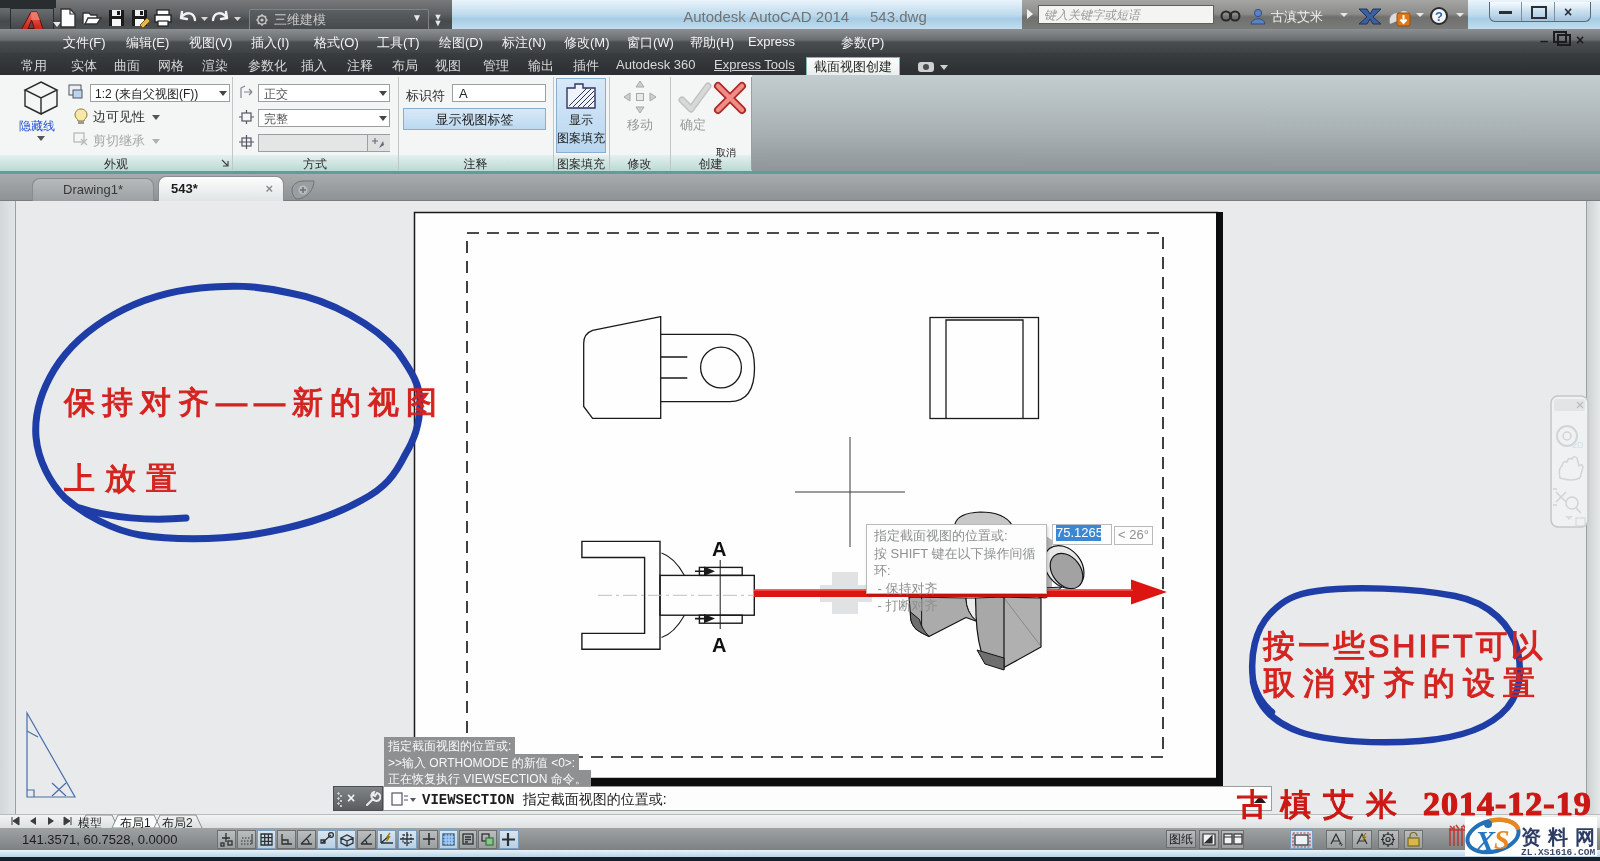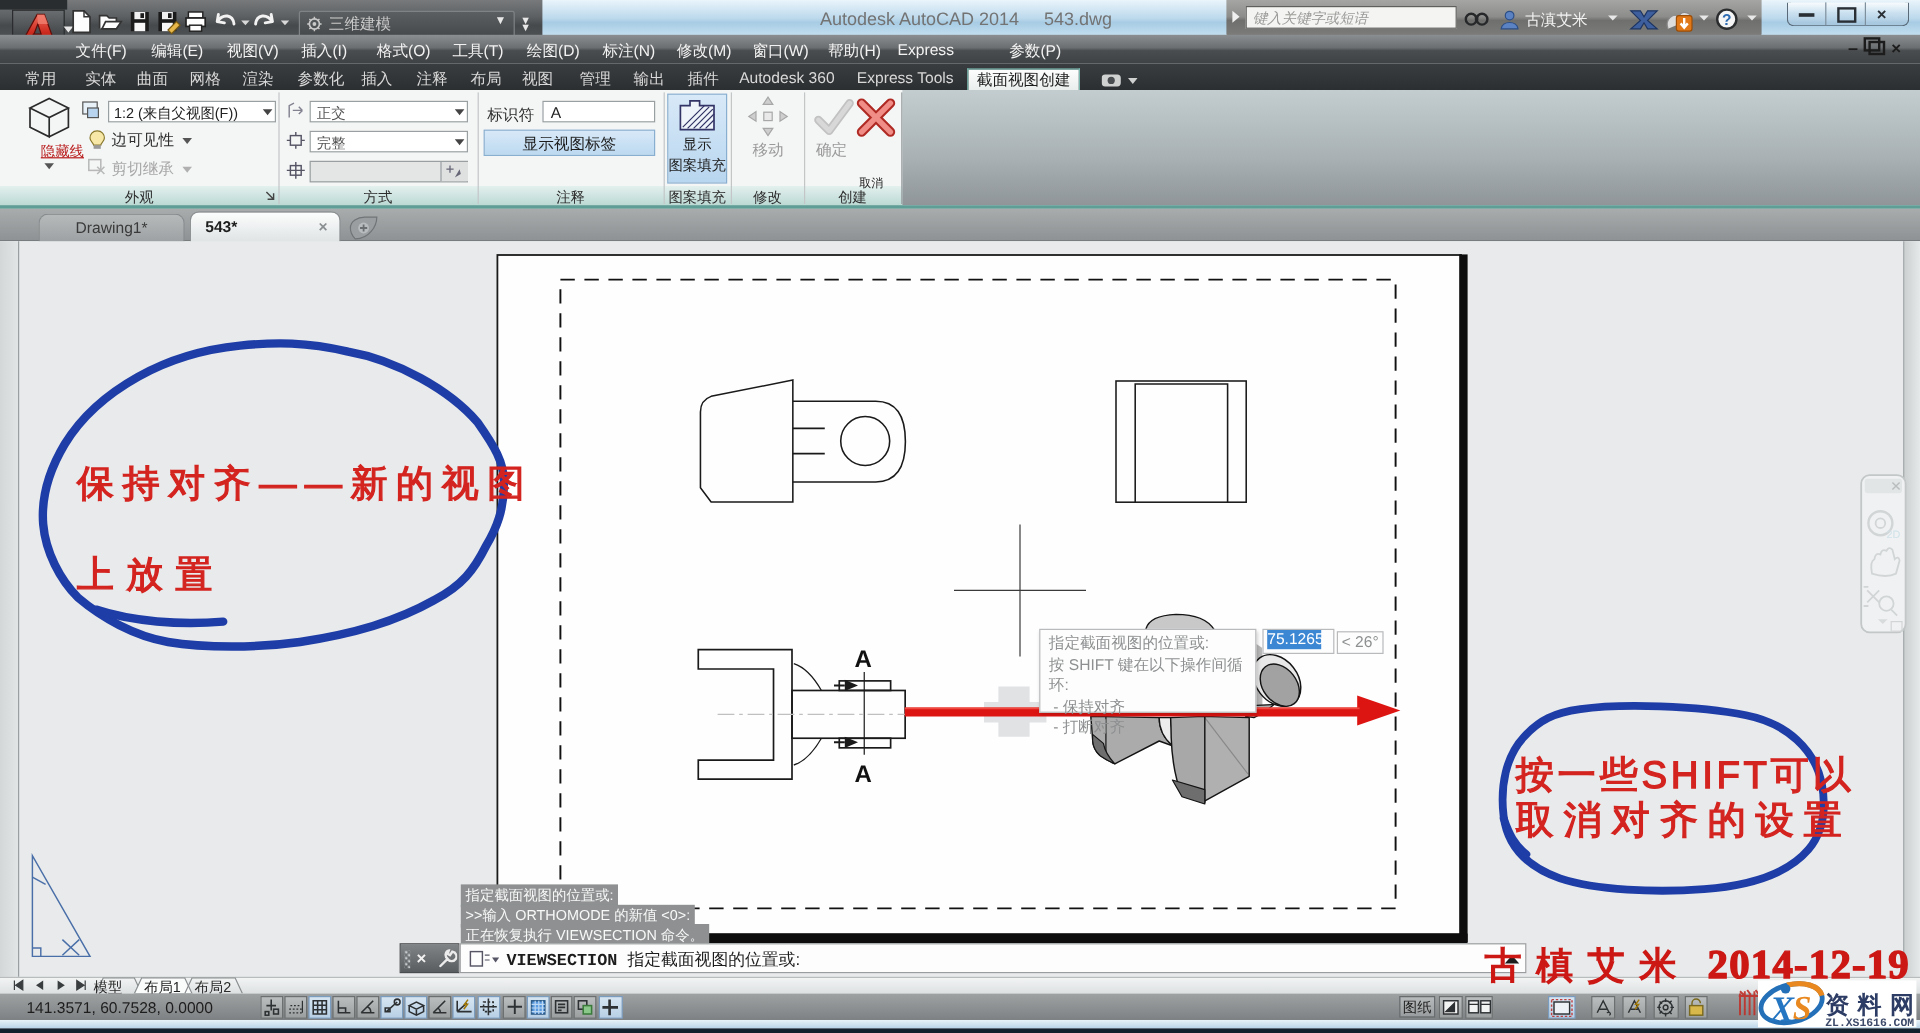--- a/index.html
+++ b/index.html
@@ -145,21 +145,21 @@
   <span class="abs" style="left:202px;top:4px;">渲染</span>
   <span class="abs" style="left:248px;top:4px;">参数化</span>
   <span class="abs" style="left:301px;top:4px;">插入</span>
   <span class="abs" style="left:347px;top:4px;">注释</span>
   <span class="abs" style="left:392px;top:4px;">布局</span>
   <span class="abs" style="left:435px;top:4px;">视图</span>
   <span class="abs" style="left:483px;top:4px;">管理</span>
   <span class="abs" style="left:528px;top:4px;">输出</span>
   <span class="abs" style="left:573px;top:4px;">插件</span>
   <span class="abs" style="left:616px;top:4px;">Autodesk 360</span>
-  <span class="abs" style="left:714px;top:4px;">Express Tools</span>
+  <span class="abs" style="left:714px;top:4px;text-decoration:underline;">Express Tools</span>
 </div>
 <div class="abs" style="left:806px;top:57px;width:92px;height:18px;background:linear-gradient(#fdfdfd,#e8eeec);border:1px solid #7ab8b0;border-bottom:none;color:#1d1d1d;font-size:13px;text-align:center;line-height:18px;">截面视图创建</div>
 <svg class="abs" style="left:918px;top:61px" width="30" height="12" viewBox="0 0 30 12">
       <rect x="0" y="1" width="16" height="10" rx="3" fill="#cfd1d1"></rect>
       <circle cx="8" cy="6" r="3" fill="#4a4d4f"></circle>
       <path d="M22 4 l8 0 l-4 5 z" fill="#cfd1d1"></path>
     </svg>
 
 <div class="abs" style="left:0;top:75px;width:1600px;height:96px;background:linear-gradient(#c3cdd0,#a8b0b3 60%,#8f9598);"></div>
 <div class="abs" style="left:0;top:75px;width:752px;height:80px;background:#f4f5f5;"></div>
@@ -179,21 +179,21 @@
 <div class="abs" style="left:553px;top:156px;width:56px;text-align:center;font-size:12px;color:#2d2d2d;">图案填充</div>
 <div class="abs" style="left:609px;top:156px;width:61px;text-align:center;font-size:12px;color:#2d2d2d;">修改</div>
 <div class="abs" style="left:670px;top:156px;width:81px;text-align:center;font-size:12px;color:#2d2d2d;">创建</div>
 <svg class="abs" style="left:221px;top:159px" width="9" height="9" viewBox="0 0 9 9">
       <path d="M1 1 L7 7 M7 2 L7 7 L2 7" stroke="#444" fill="none" stroke-width="1.2"></path>
     </svg>
 
 <svg class="abs" style="left:23px;top:80px" width="36" height="36" viewBox="0 0 36 36">
   <path d="M18 2 L34 10 L18 18 L2 10 Z M2 10 L2 26 L18 34 L18 18 M34 10 L34 26 L18 34" fill="none" stroke="#2b2b2b" stroke-width="1.4"></path>
 </svg>
-<div class="abs" style="left:34px;top:118px;font-size:12px;color:#b91c1c;text-decoration:underline;">隐藏线</div>
+<div class="abs" style="left:19px;top:118px;font-size:12px;color:#1d4ed8;">隐藏线</div>
 <div class="abs" style="left:37px;top:136px;width:0;height:0;border-left:4px solid transparent;border-right:4px solid transparent;border-top:5px solid #555;"></div>
 <svg class="abs" style="left:68px;top:84px" width="18" height="16" viewBox="0 0 18 16">
       <rect x="1" y="1" width="12" height="10" fill="#e8f0f8" stroke="#555"></rect>
       <rect x="5" y="6" width="9" height="8" fill="#b8d4ee" stroke="#555"></rect>
     </svg>
 <div class="abs" style="left:90px;top:84px;width:140px;height:18px;background:#fff;border:1px solid #9aa0a2;font-size:12px;color:#222;line-height:18px;padding-left:4px;box-sizing:border-box;">1:2 (来自父视图(F))</div>
 <div class="abs" style="left:219px;top:91px;width:0;height:0;border-left:4px solid transparent;border-right:4px solid transparent;border-top:5px solid #444;"></div>
 <svg class="abs" style="left:74px;top:108px" width="14" height="18" viewBox="0 0 14 18">
       <path d="M7 1 C3 1 1 4 1 7 C1 10 4 11 4 13 L10 13 C10 11 13 10 13 7 C13 4 11 1 7 1 Z" fill="#f7e8a8" stroke="#8a7a30" stroke-width="1"></path>
       <rect x="4" y="13" width="6" height="3" fill="#999"></rect>

